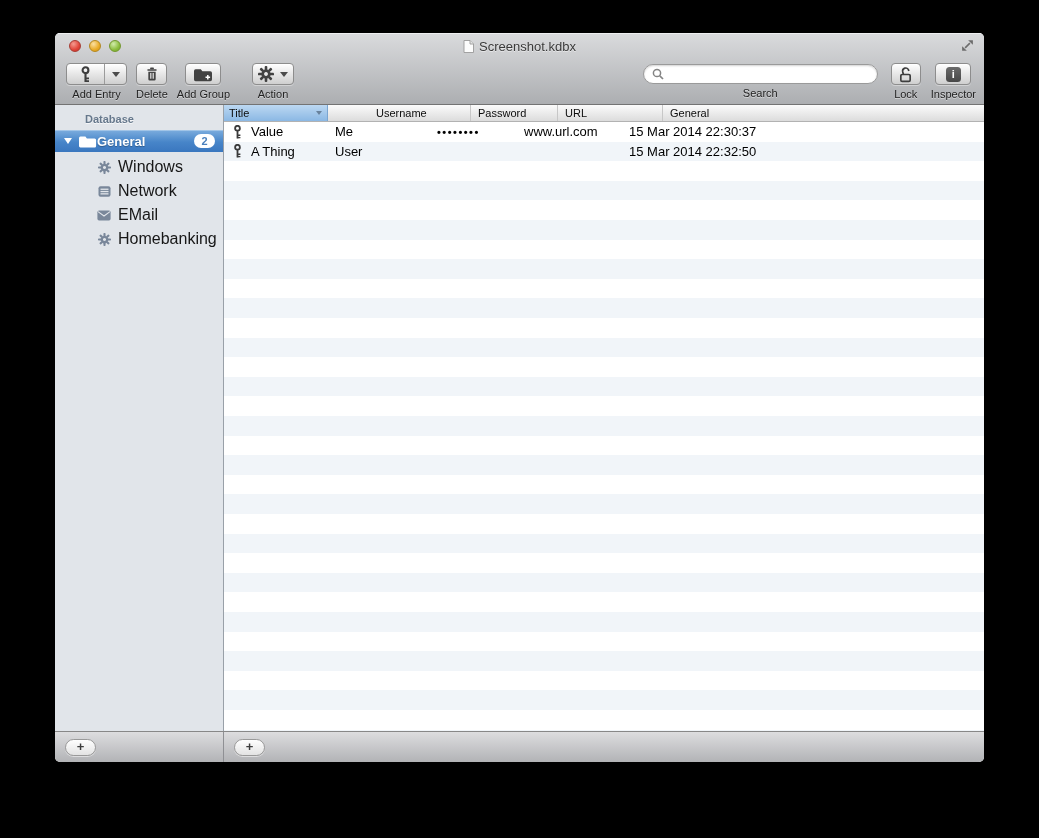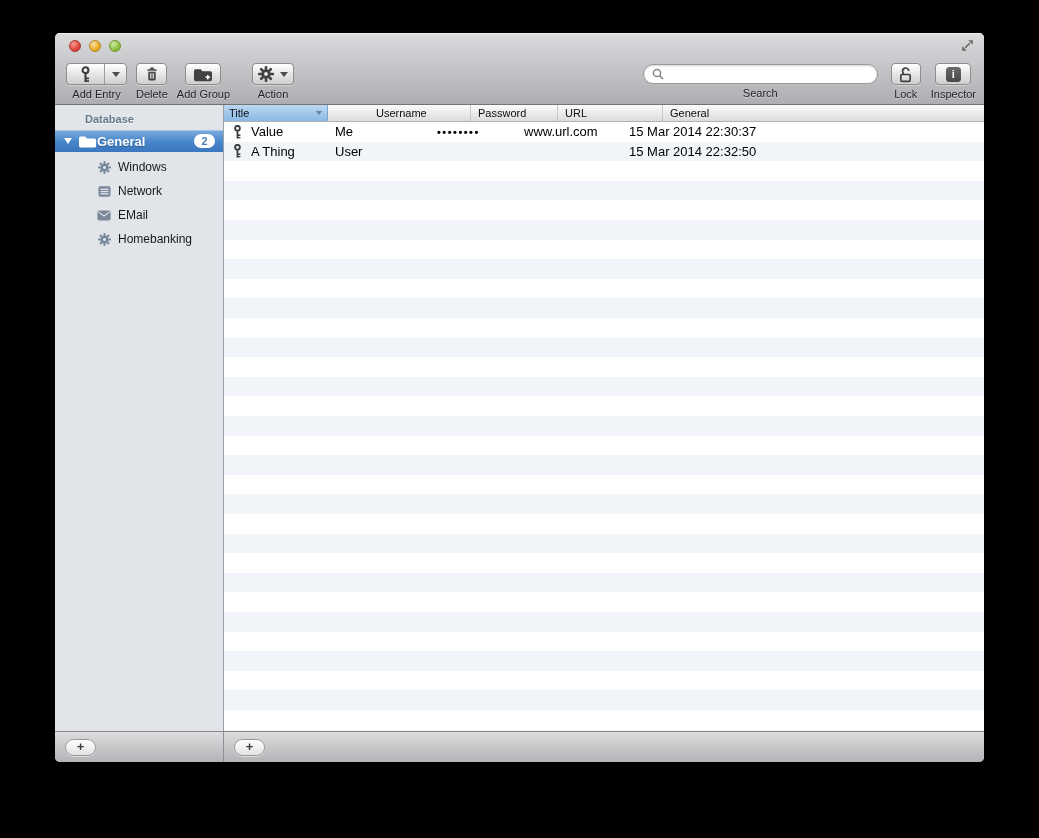--- a/index.html
+++ b/index.html
@@ -51,21 +51,21 @@
     background:linear-gradient(#7cadde 0%, #4785c9 55%, #3a77bf 100%);
     box-shadow:inset 0 1px 0 rgba(255,255,255,.3); color:#fff; font-size:13px; font-weight:bold;
     text-shadow:0 1px 1px rgba(0,0,0,.3); }
   .disclosure { width:0; height:0; border-left:4.5px solid transparent; border-right:4.5px solid transparent;
     border-top:6px solid #fff; margin-right:7px; }
   .sb-group .g-label { }
   .badge { margin-left:auto; margin-right:8px; background:#fff; color:#4a80bd; border-radius:8px;
     min-width:21px; height:14px; line-height:14px; text-align:center; font-size:11px; font-weight:bold;
     text-shadow:none; }
   .sb-items { margin-top:3px; }
-  .sb-item { height:24px; display:flex; align-items:center; padding-left:42px; font-size:12px; color:#171717; }
+  .sb-item { height:24px; display:flex; align-items:center; padding-left:42px; font-size:16px; color:#171717; }
   .sb-item .ic { width:14px; height:14px; margin-right:7px; display:flex; align-items:center; justify-content:center; }
 
   .main { flex:1; display:flex; flex-direction:column; min-width:0; }
   .thead { flex:0 0 17px; display:flex; background:linear-gradient(#fbfbfb,#dcdcdc);
     border-bottom:1px solid #b2b2b2; font-size:11px; color:#0c0c0c; }
   .th { display:flex; align-items:center; padding-left:7px; border-right:1px solid #c7c7c7; position:relative; }
   .th-title  { flex:0 0 104px; background:linear-gradient(#bcd8f2,#8bb8e4); border-right:1px solid #7aa5d1; padding-left:5px;text-align:center; }
   .th-user   { flex:0 0 102px;margin-left:41px; }
   .th-pass   { flex:0 0 87px; }
   .th-url    { flex:0 0 105px; }
@@ -97,20 +97,27 @@
 
 <div class="window">
 
   <div class="top-chrome">
     <div class="traffic">
       <div class="light red"></div>
       <div class="light yellow"></div>
       <div class="light green"></div>
     </div>
 
+    <div class="window-title">
+      <svg width="11" height="13" viewBox="0 0 11 13">
+        <path d="M1 .5 h6 l3.5 3.5 v8.5 h-9.5 z" fill="#fcfcfc" stroke="#9a9a9a" stroke-width="0.9"></path>
+        <path d="M7 .5 v3.5 h3.5" fill="#e6e6e6" stroke="#9a9a9a" stroke-width="0.9"></path>
+      </svg>
+      <span>Screenshot.kdbx</span>
+    </div>
 
     <svg class="fullscreen-ic" width="15" height="15" viewBox="0 0 14 14">
       <line x1="4.8" y1="9.2" x2="9.2" y2="4.8" stroke="#6c6c6c" stroke-width="1.5"></line>
       <polygon points="12,2 12,6.4 7.6,2" fill="#6c6c6c"></polygon>
       <polygon points="2,12 2,7.6 6.4,12" fill="#6c6c6c"></polygon>
     </svg>
 
     <div class="toolbar">
 
       <div class="tb-item">

